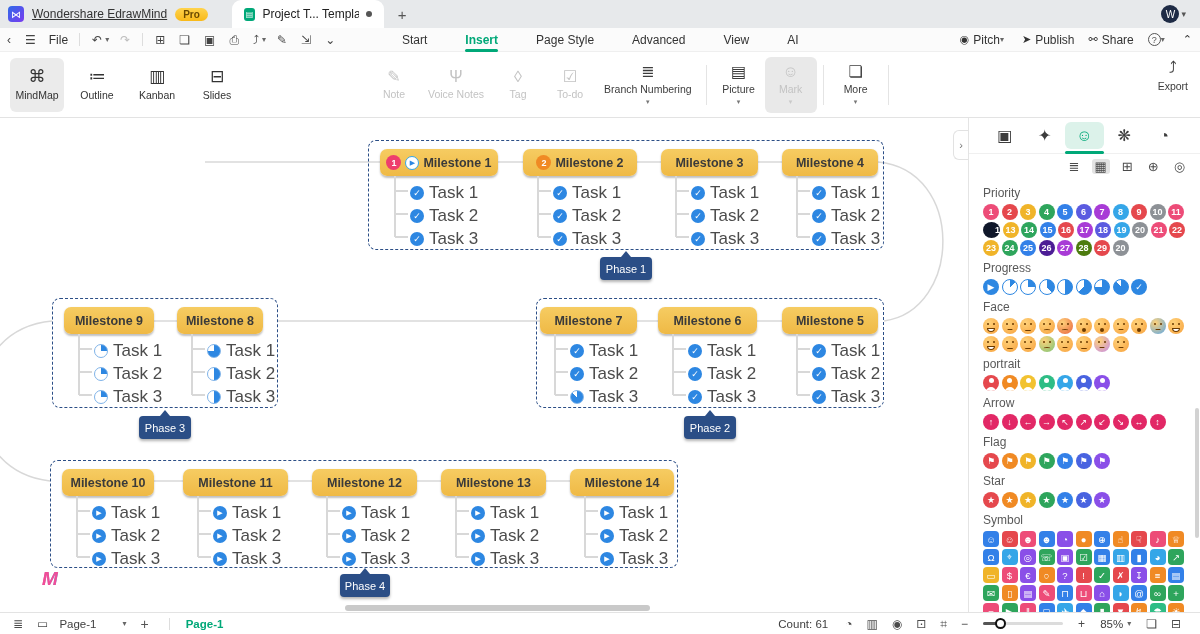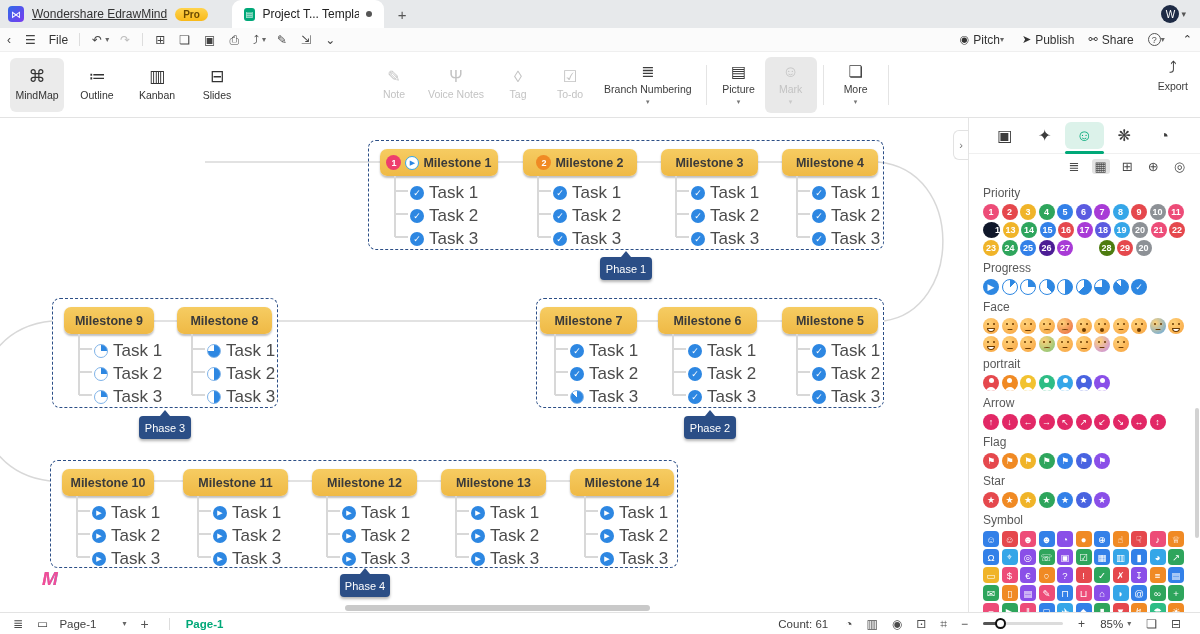--- a/index.html
+++ b/index.html
@@ -169,20 +169,28 @@
         <span class="qicon">⊞</span>
         <span class="qicon">❏</span>
         <span class="qicon">▣</span>
         <span class="qicon">⎙</span>
         <span class="qicon">⤴</span>
         <span class="qcaret">▾</span>
         <span class="qicon">✎</span>
         <span class="qicon">⇲</span>
         <span class="qicon">⌄</span>
       </span>
+    <div id="menus">
+        <span class="menuitem">Start</span>
+        <span class="menuitem active">Insert</span>
+        <span class="menuitem">Page Style</span>
+        <span class="menuitem">Advanced</span>
+        <span class="menuitem">View</span>
+        <span class="menuitem">AI</span>
+      </div>
     <div id="menuright">
         <span class="mritem">
           <span class="mrglyph">◉</span>
           <span>Pitch</span>
           <span class="qcaret">▾</span>
         </span>
         <span class="mritem">
           <span class="mrglyph">➤</span>
           <span>Publish</span>
         </span>
@@ -381,21 +389,21 @@
           <div class="hstub" style="left: 79px; top: 253px; width: 13px;"></div>
           <div class="task" style="left: 94px; top: 246px;">
             <span class="tkicon tk-pie" style="background: conic-gradient(rgb(45, 135, 226) 25%, rgb(255, 255, 255) 25%);"></span>
             <span class="tklabel">Task 2</span>
           </div>
           <div class="hstub" style="left: 79px; top: 276px; width: 13px;"></div>
           <div class="task" style="left: 94px; top: 269px;">
             <span class="tkicon tk-pie" style="background: conic-gradient(rgb(45, 135, 226) 25%, rgb(255, 255, 255) 25%);"></span>
             <span class="tklabel">Task 3</span>
           </div>
-          <div class="milestone" style="left: 177px; top: 189px; width: 95px;">
+          <div class="milestone" style="left: 177px; top: 189px; width: 86px;">
             <span>Milestone 8</span>
           </div>
           <div class="vline" style="left: 191px; top: 216px; height: 61px;"></div>
           <div class="hstub" style="left: 192px; top: 230px; width: 13px;"></div>
           <div class="task" style="left: 207px; top: 223px;">
             <span class="tkicon tk-pie" style="background: conic-gradient(rgb(45, 135, 226) 75%, rgb(255, 255, 255) 75%);"></span>
             <span class="tklabel">Task 1</span>
           </div>
           <div class="hstub" style="left: 192px; top: 253px; width: 13px;"></div>
           <div class="task" style="left: 207px; top: 246px;">
@@ -608,21 +616,21 @@
             <span class="mk mk-num" style="background: rgb(91, 91, 224);">18</span>
             <span class="mk mk-num" style="background: rgb(53, 166, 232);">19</span>
             <span class="mk mk-num" style="background: rgb(141, 145, 150);">20</span>
             <span class="mk mk-num" style="background: rgb(237, 76, 120);">21</span>
             <span class="mk mk-num" style="background: rgb(229, 72, 77);">22</span>
             <span class="mk mk-num" style="background: rgb(240, 180, 41);">23</span>
             <span class="mk mk-num" style="background: rgb(46, 165, 92);">24</span>
             <span class="mk mk-num" style="background: rgb(51, 128, 232);">25</span>
             <span class="mk mk-num" style="background: #4c1d95;">26</span>
             <span class="mk mk-num" style="background: rgb(168, 59, 214);">27</span>
-            <span class="mk mk-num" style="background: #4d7c0f; margin-left: 23px;">28</span>
+            <span class="mk mk-num" style="background: #4d7c0f;">28</span>
             <span class="mk mk-num" style="background: rgb(229, 72, 77); border-radius: 8px;">29</span>
             <span class="mk mk-num" style="background: rgb(141, 145, 150);">20</span>
           </div>
           <div class="sectitle">Progress</div>
           <div class="markrow">
             <span class="mk mk-glyph" style="background: rgb(45, 135, 226);">▶</span>
             <span class="prog-pie" style="background: conic-gradient(rgb(45, 135, 226) 13%, rgb(255, 255, 255) 13%);"></span>
             <span class="prog-pie" style="background: conic-gradient(rgb(45, 135, 226) 25%, rgb(255, 255, 255) 25%);"></span>
             <span class="prog-pie" style="background: conic-gradient(rgb(45, 135, 226) 38%, rgb(255, 255, 255) 38%);"></span>
             <span class="prog-pie" style="background: conic-gradient(rgb(45, 135, 226) 50%, rgb(255, 255, 255) 50%);"></span>

